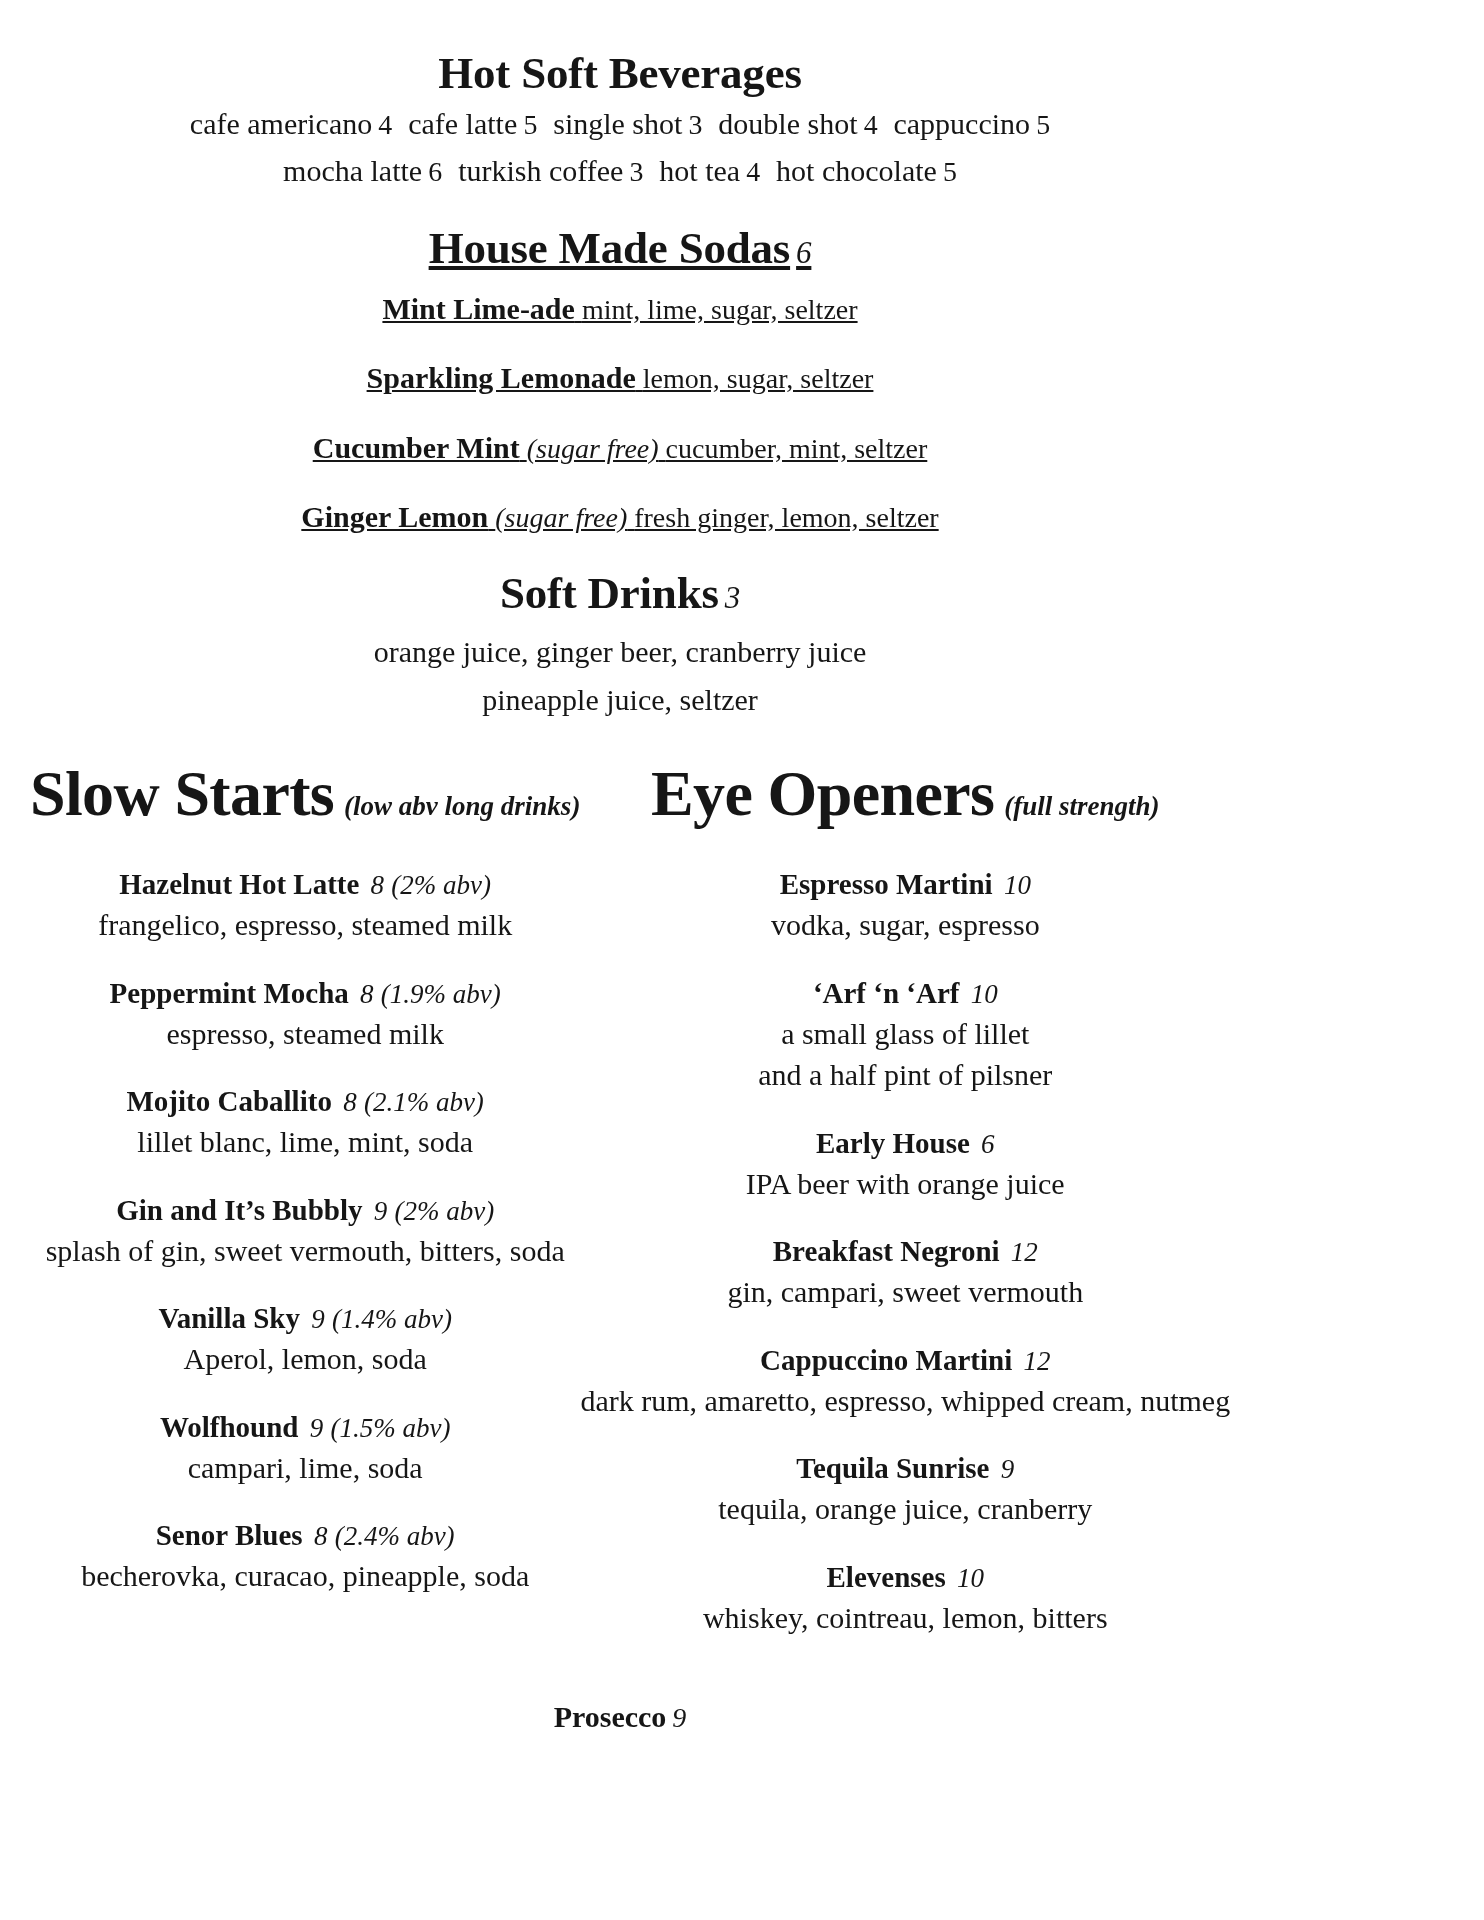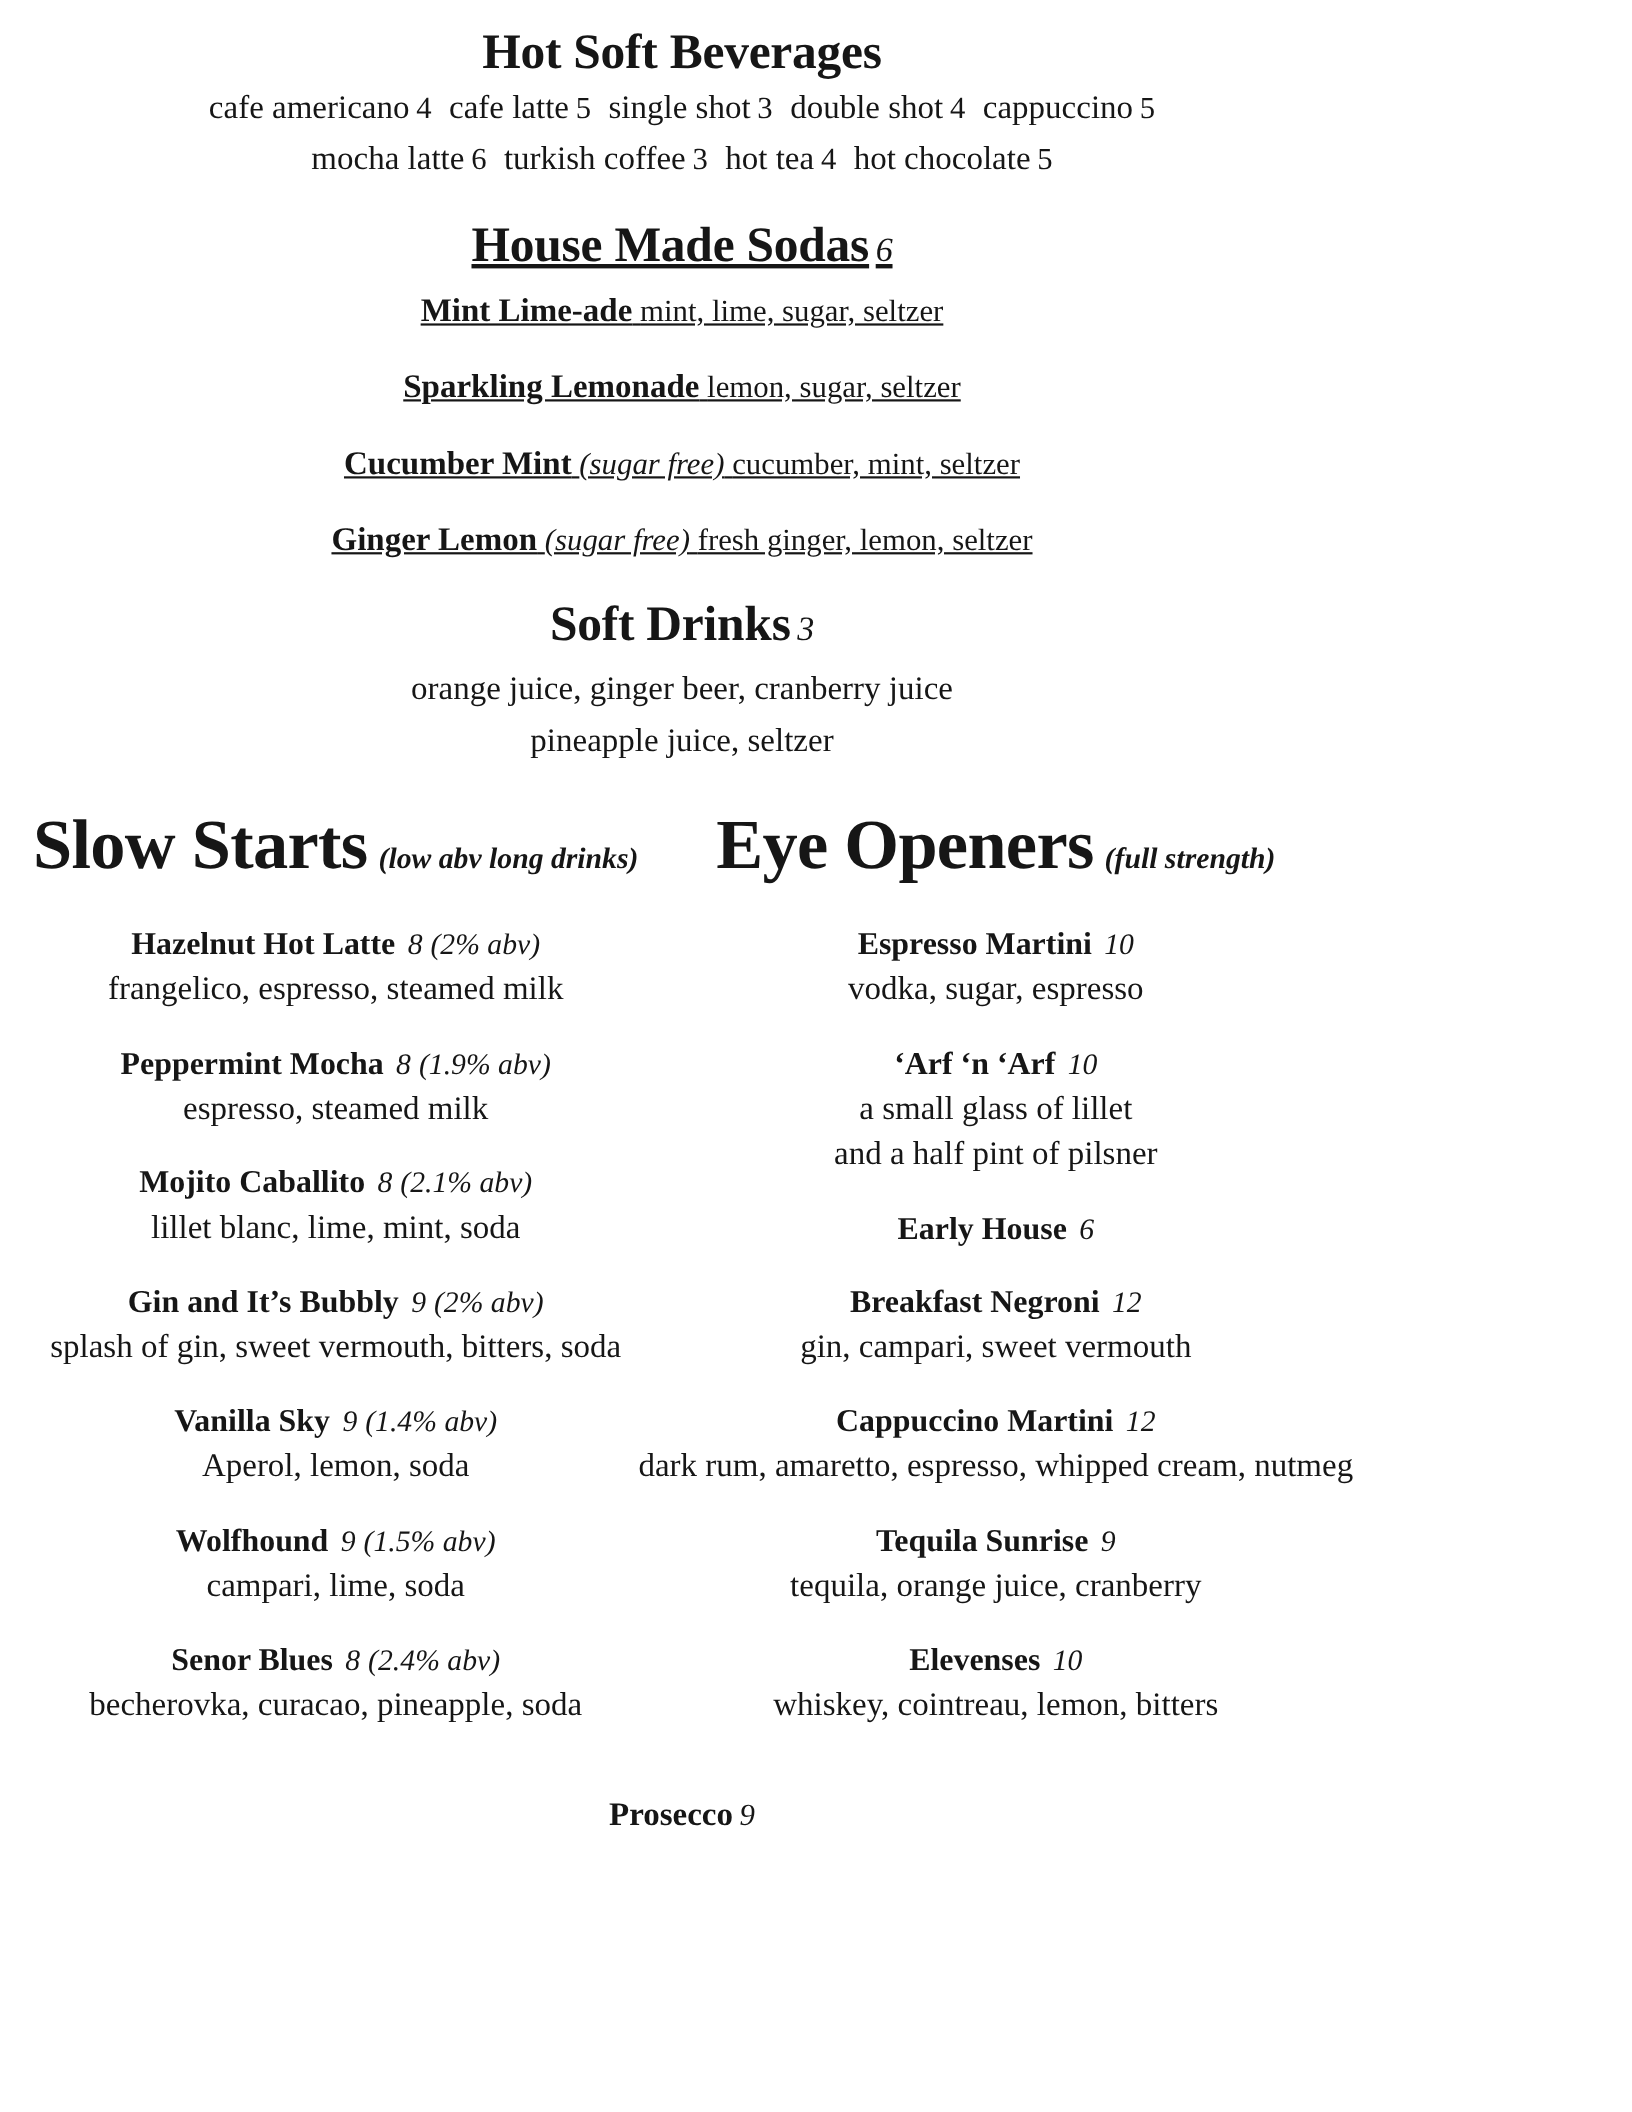--- a/index.html
+++ b/index.html
@@ -6,21 +6,21 @@
   html, body {
     width: 1484px;
     background: #ffffff;
     color: #161616;
     font-family: "Liberation Serif", "DejaVu Serif", serif;
   }
   body { height: 1920px; overflow: hidden; }
   .menu {
     width: 1180px;
     margin-left: 30px;
-    padding-top: 20px;
+    padding-top: 46px;
     text-align: center;
   }
   
   .sec-title {
     font-size: 45px;
     font-weight: 700;
     line-height: 1.2;
     letter-spacing: -0.005em;
   }
   .sec-price {
@@ -205,20 +205,21 @@
       </div>
 
       <div class="item">
         <p class="item-head"><span class="item-name">‘Arf ‘n ‘Arf</span> <span class="item-price">10</span></p>
         <p class="item-desc">a small glass of lillet</p>
         <p class="item-desc">and a half pint of pilsner</p>
       </div>
 
       <div class="item">
         <p class="item-head"><span class="item-name">Early House</span> <span class="item-price">6</span></p>
+        <p class="item-desc">IPA beer with orange juice</p>
       </div>
 
       <div class="item">
         <p class="item-head"><span class="item-name">Breakfast Negroni</span> <span class="item-price">12</span></p>
         <p class="item-desc">gin, campari, sweet vermouth</p>
       </div>
 
       <div class="item">
         <p class="item-head"><span class="item-name">Cappuccino Martini</span> <span class="item-price">12</span></p>
         <p class="item-desc">dark rum, amaretto, espresso, whipped cream, nutmeg</p>

